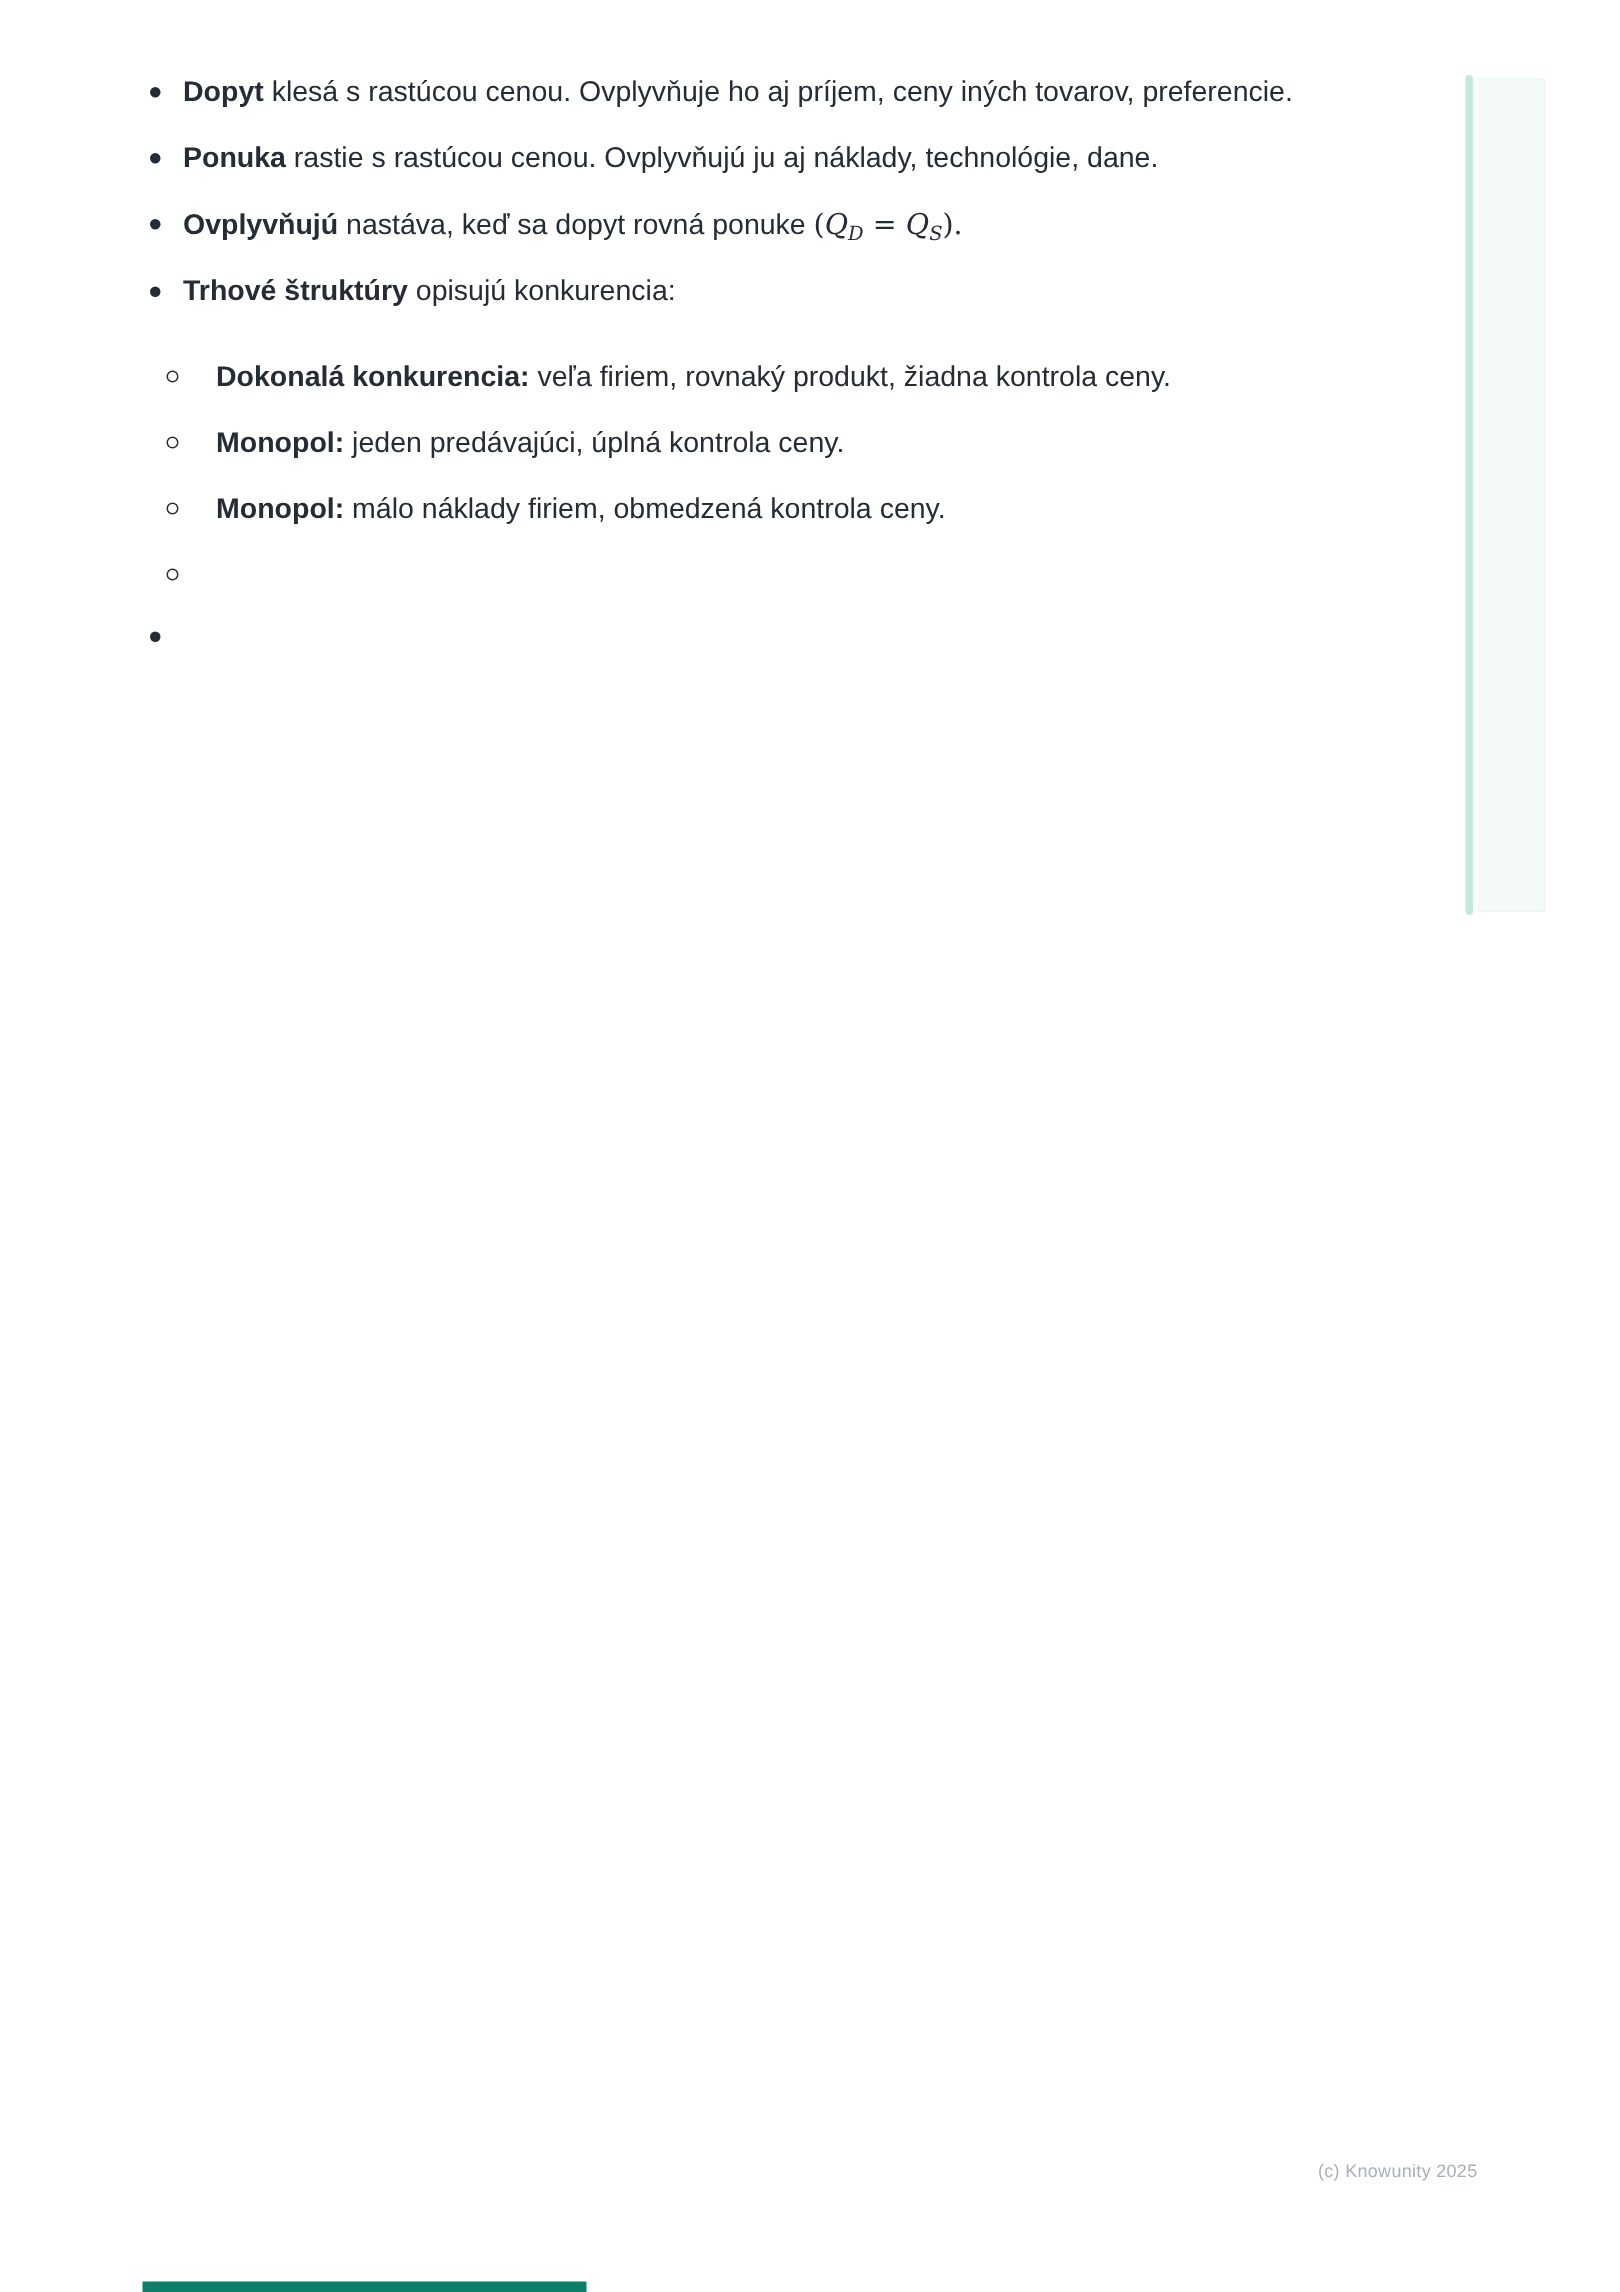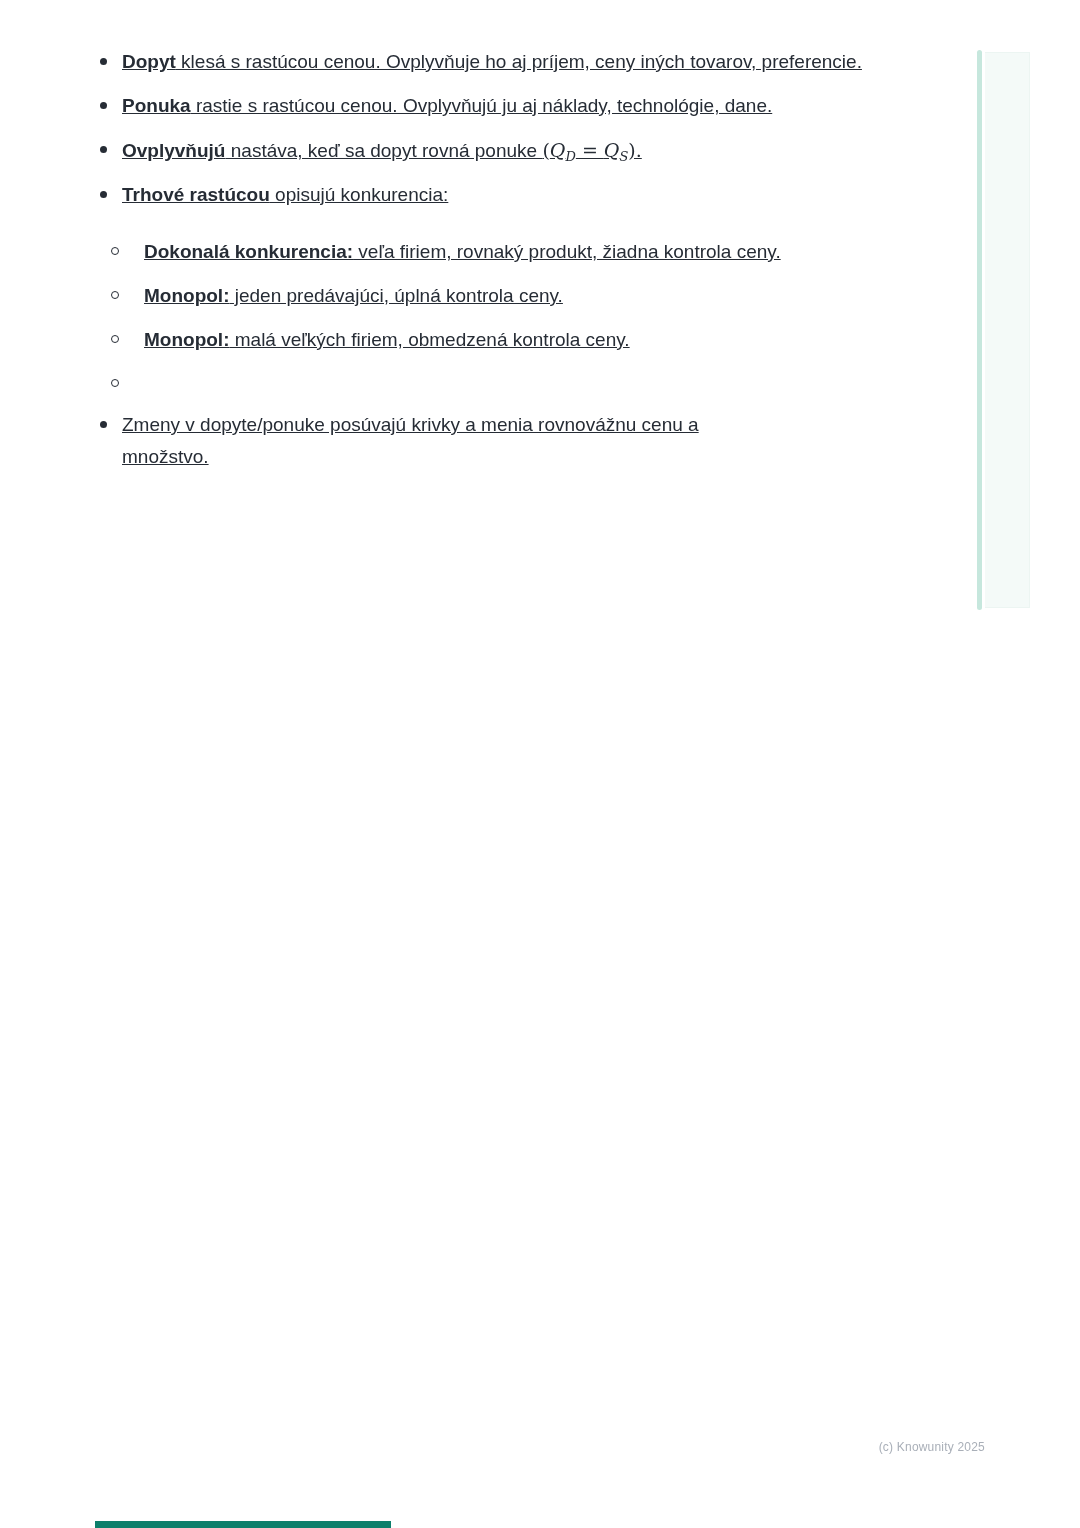--- a/index.html
+++ b/index.html
@@ -17,21 +17,20 @@
   }
 
   
   .content {
     position: absolute;
     left: 100px; top: 46px;
     width: 820px;
     color: #262c35;
     font-size: 19px;
     line-height: 32px;
-    text-decoration: underline;
   }
   .li {
     display: flex;
     align-items: flex-start;
     margin-bottom: 12px;
   }
   .marker-col {
     flex: 0 0 22px;
     display: flex;
     justify-content: flex-start;
@@ -130,55 +129,54 @@
           <span class="dot"></span>
         </span>
       <div class="li-text w1"><span class="b">Ovplyvňujú</span><span> nastáva, keď sa dopyt rovná ponuke </span><span class="math"><span>(</span><span class="var">Q</span><sub>D</sub><span> = </span><span class="var">Q</span><sub>S</sub><span>).</span></span></div>
     </div>
 
     <div class="li" style="display:block;">
       <div style="display:flex; align-items:flex-start;">
         <span class="marker-col">
             <span class="dot"></span>
           </span>
-        <div class="li-text w1"><span class="b">Trhové rastúcou</span><span> opisujú konkurencia:</span></div>
+        <div class="li-text w1"><span class="b">Trhové štruktúry</span><span> opisujú konkurencia:</span></div>
       </div>
 
       <div class="sublist">
         <div class="li">
           <span class="marker-col">
               <span class="circle"></span>
             </span>
           <div class="li-text w2"><span class="b">Dokonalá konkurencia:</span><span> veľa firiem, rovnaký produkt, žiadna kontrola ceny.</span></div>
         </div>
         <div class="li">
           <span class="marker-col">
               <span class="circle"></span>
             </span>
           <div class="li-text w2"><span class="b">Monopol:</span><span> jeden predávajúci, úplná kontrola ceny.</span></div>
         </div>
         <div class="li">
           <span class="marker-col">
               <span class="circle"></span>
             </span>
-          <div class="li-text w2"><span class="b">Monopol:</span><span> malá veľkých firiem, obmedzená kontrola ceny.</span></div>
+          <div class="li-text w2"><span class="b">Monopol:</span><span> málo náklady firiem, obmedzená kontrola ceny.</span></div>
         </div>
         <div class="li">
           <span class="marker-col">
               <span class="circle"></span>
             </span>
         </div>
       </div>
     </div>
 
     <div class="li last-item">
       <span class="marker-col">
           <span class="dot"></span>
         </span>
-      <div class="li-text w-narrow"><span class="b"></span><span>Zmeny v dopyte/ponuke posúvajú krivky a menia rovnovážnu cenu a množstvo.</span></div>
     </div>
 
   </div>
 
   <div class="scroll-line"></div>
   <div class="scroll-panel"></div>
 
   <div class="footer">(c) Knowunity 2025</div>
 
   <div class="progress-bar"></div>

